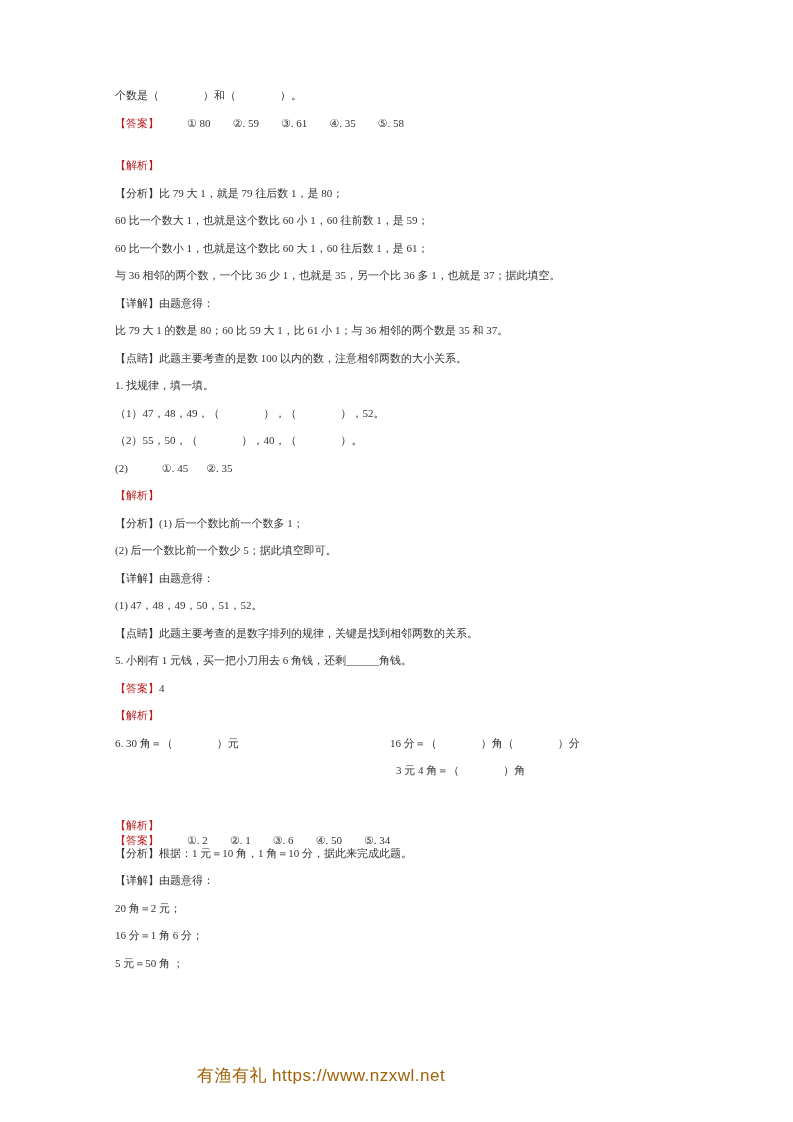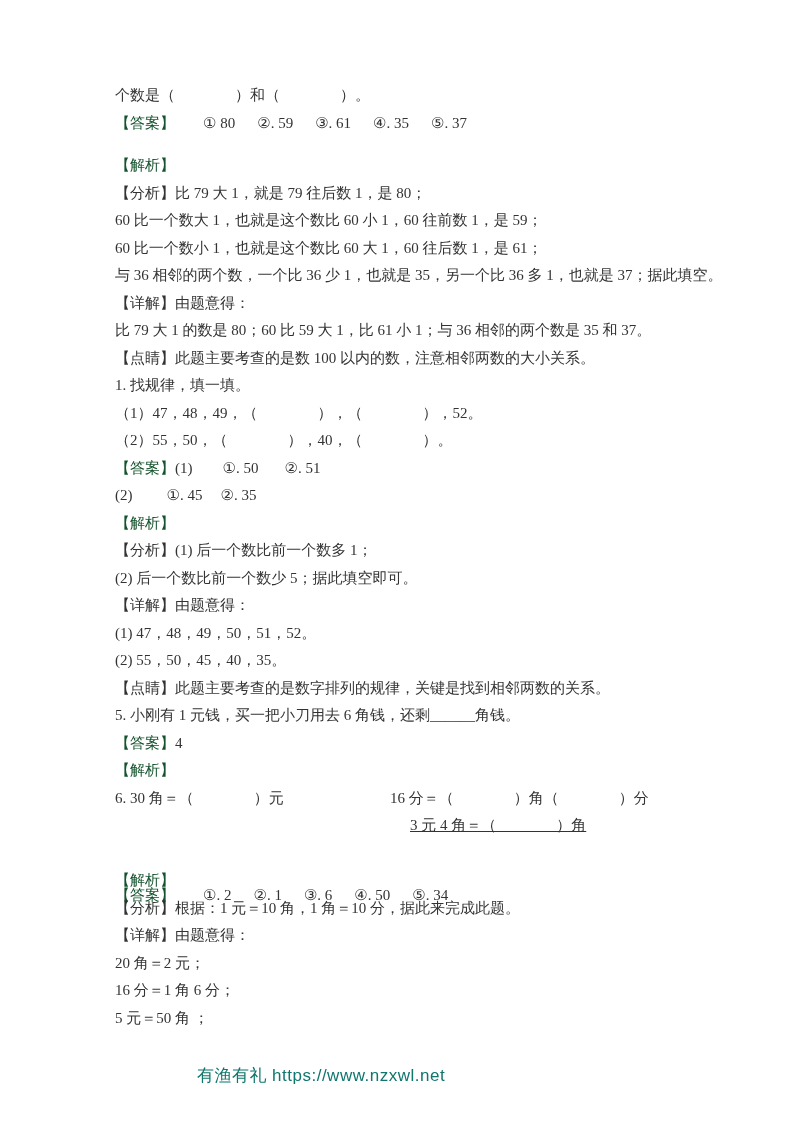--- a/index.html
+++ b/index.html
@@ -18,71 +18,69 @@
   .content {
     position: absolute;
     top: 82px;
     left: 115px;
     width: 675px;
   }
   .line {
     position: relative;
     height: 27.5px;
     line-height: 27.5px;
-    font-size: 15px;
+    font-size: 11px;
     color: #333333;
     white-space: nowrap;
   }
   .line span { display: inline-block; }
-  .blue { color: #14532d; }
+  .blue { color: #b91c1c; }
   .abs { position: absolute; top: 0; }
   .footer {
     position: absolute;
     top: 1064px;
     left: 0;
     width: 642px;
     text-align: center;
     font-family: "Liberation Sans", "DejaVu Sans", sans-serif;
     font-size: 17px;
-    color: #0f766e;
+    color: #a16207;
     letter-spacing: 0.5px;
   }
 </style>
 </head>
 <body>
 
 <div class="page">
   <div class="content">
       <div class="line"><span>个数是（　　　　）和（　　　　）。</span></div>
-      <div class="line"><span class="blue">【答案】</span><span style="margin-left: 28px;">① 80</span><span style="margin-left: 22px;">②. 59</span><span style="margin-left: 22px;">③. 61</span><span style="margin-left: 22px;">④. 35</span><span style="margin-left: 22px;">⑤. 37</span></div>
+      <div class="line"><span class="blue">【答案】</span><span style="margin-left: 28px;">① 80</span><span style="margin-left: 22px;">②. 59</span><span style="margin-left: 22px;">③. 61</span><span style="margin-left: 22px;">④. 35</span><span style="margin-left: 22px;">⑤. 58</span></div>
       <div class="line" style="margin-top: 15px;"><span class="blue">【解析】</span></div>
       <div class="line"><span>【分析】比 79 大 1，就是 79 往后数 1，是 80；</span></div>
       <div class="line"><span>60 比一个数大 1，也就是这个数比 60 小 1，60 往前数 1，是 59；</span></div>
       <div class="line"><span>60 比一个数小 1，也就是这个数比 60 大 1，60 往后数 1，是 61；</span></div>
       <div class="line"><span>与 36 相邻的两个数，一个比 36 少 1，也就是 35，另一个比 36 多 1，也就是 37；据此填空。</span></div>
       <div class="line"><span>【详解】由题意得：</span></div>
       <div class="line"><span>比 79 大 1 的数是 80；60 比 59 大 1，比 61 小 1；与 36 相邻的两个数是 35 和 37。</span></div>
       <div class="line"><span>【点睛】此题主要考查的是数 100 以内的数，注意相邻两数的大小关系。</span></div>
       <div class="line"><span>1. 找规律，填一填。</span></div>
       <div class="line"><span>（1）47，48，49，（　　　　），（　　　　），52。</span></div>
       <div class="line"><span>（2）55，50，（　　　　），40，（　　　　）。</span></div>
-      <div class="line"><span class="blue">【答案】</span><span>(1)</span><span style="margin-left: 30px;">①. 50</span><span style="margin-left: 26px;">②. 51</span></div>
       <div class="line"><span>(2)</span><span style="margin-left: 34px;">①. 45</span><span style="margin-left: 18px;">②. 35</span></div>
       <div class="line"><span class="blue">【解析】</span></div>
       <div class="line"><span>【分析】(1) 后一个数比前一个数多 1；</span></div>
       <div class="line"><span>(2) 后一个数比前一个数少 5；据此填空即可。</span></div>
       <div class="line"><span>【详解】由题意得：</span></div>
       <div class="line"><span>(1) 47，48，49，50，51，52。</span></div>
-      <div class="line"><span>(2) 55，50，45，40，35。</span></div>
       <div class="line"><span>【点睛】此题主要考查的是数字排列的规律，关键是找到相邻两数的关系。</span></div>
       <div class="line"><span>5. 小刚有 1 元钱，买一把小刀用去 6 角钱，还剩______角钱。</span></div>
       <div class="line"><span class="blue">【答案】</span><span>4</span></div>
       <div class="line"><span class="blue">【解析】</span></div>
       <div class="line"><span>6. 30 角＝（　　　　）元</span><span class="abs" style="left: 275px;">16 分＝（　　　　）角（　　　　）分</span></div>
-      <div class="line"><span class="abs" style="left: 295px; text-decoration: underline;">3 元 4 角＝（　　　　）角</span></div>
+      <div class="line"><span class="abs" style="left: 281px;">3 元 4 角＝（　　　　）角</span></div>
       <div class="line"><span class="blue">【答案】</span><span style="margin-left: 28px; text-align: center;">①. 2</span><span style="margin-left: 22px; margin-top: 42px;">②. 1</span><span style="margin-left: 22px;">③. 6</span><span style="margin-left: 22px;">④. 50</span><span style="margin-left: 22px;">⑤. 34</span></div>
       <div class="line"><span class="blue">【解析】</span></div>
       <div class="line"><span>【分析】根据：1 元＝10 角，1 角＝10 分，据此来完成此题。</span></div>
       <div class="line"><span>【详解】由题意得：</span></div>
       <div class="line"><span>20 角＝2 元；</span></div>
       <div class="line"><span>16 分＝1 角 6 分；</span></div>
       <div class="line"><span>5 元＝50 角 ；</span></div>
     </div>
   <div class="footer">有渔有礼 https://www.nzxwl.net</div>
 </div>

